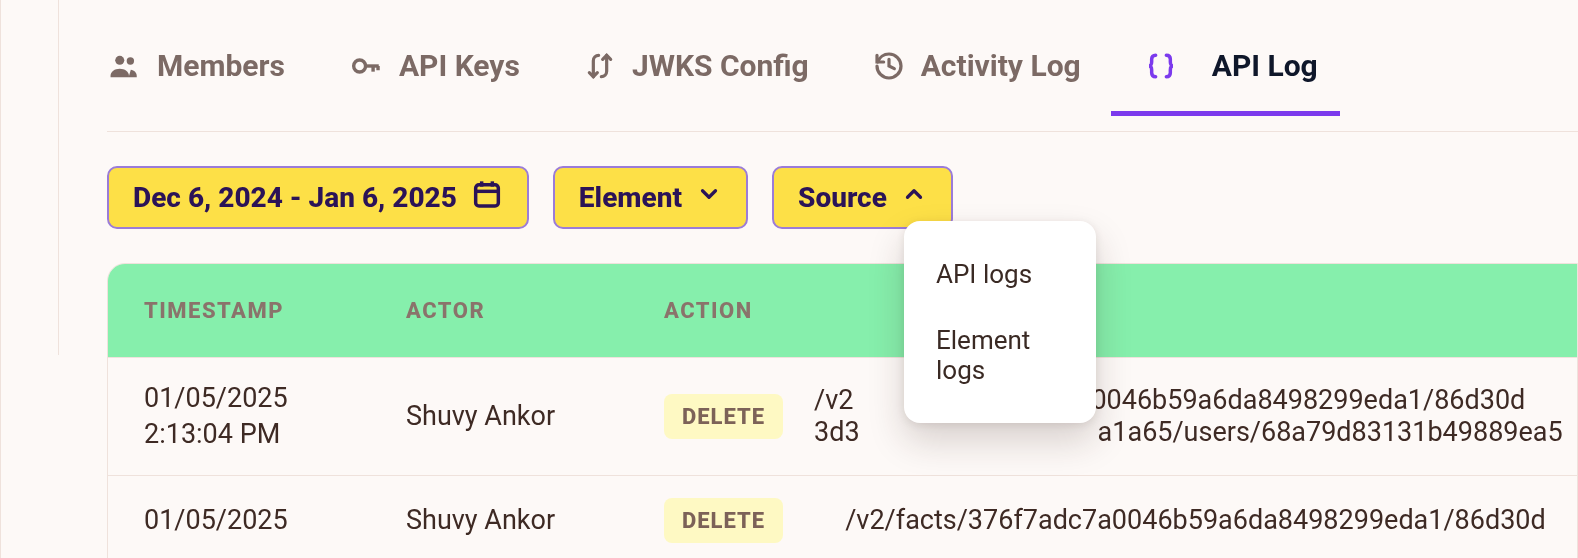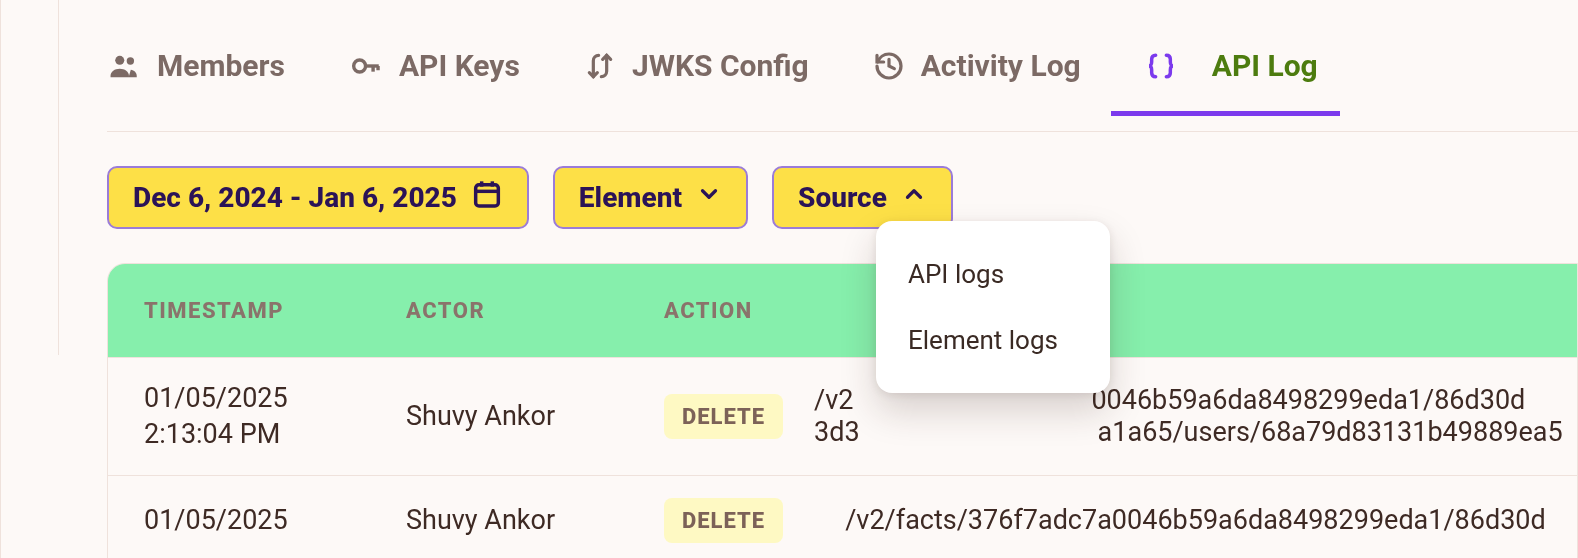--- a/index.html
+++ b/index.html
@@ -42,21 +42,21 @@
     display: flex;
     align-items: center;
     gap: 16px;
     font-size: 30px;
     font-weight: 700;
     color: #7c6a65;
     cursor: pointer;
     position: relative;
   }
   .tab.active {
-    color: #4d7c0f;
+    color: #0f172a;
     gap: 35px;
   }
   .tab.active::after {
     content: "";
     position: absolute;
     bottom: -33px;
     left: -34px;
     right: -22px;
     height: 5px;
     background: #7c3aed;
@@ -80,22 +80,22 @@
     font-weight: 800;
     color: #2b1357;
     cursor: pointer;
     white-space: nowrap;
     position: relative;
   }
   
   .dropdown {
     position: absolute;
     top: 221px;
-    left: 875px;
-    width: 234px;
+    left: 903px;
+    width: 192px;
     background: #ffffff;
     border-radius: 16px;
     box-shadow: 0 18px 36px rgba(50,30,20,0.18), 0 2px 8px rgba(50,30,20,0.10);
     padding: 20px 0;
     z-index: 10;
   }
   .dropdown-item {
     padding: 18px 32px;
     font-size: 26px;
     color: #3a2a24;

